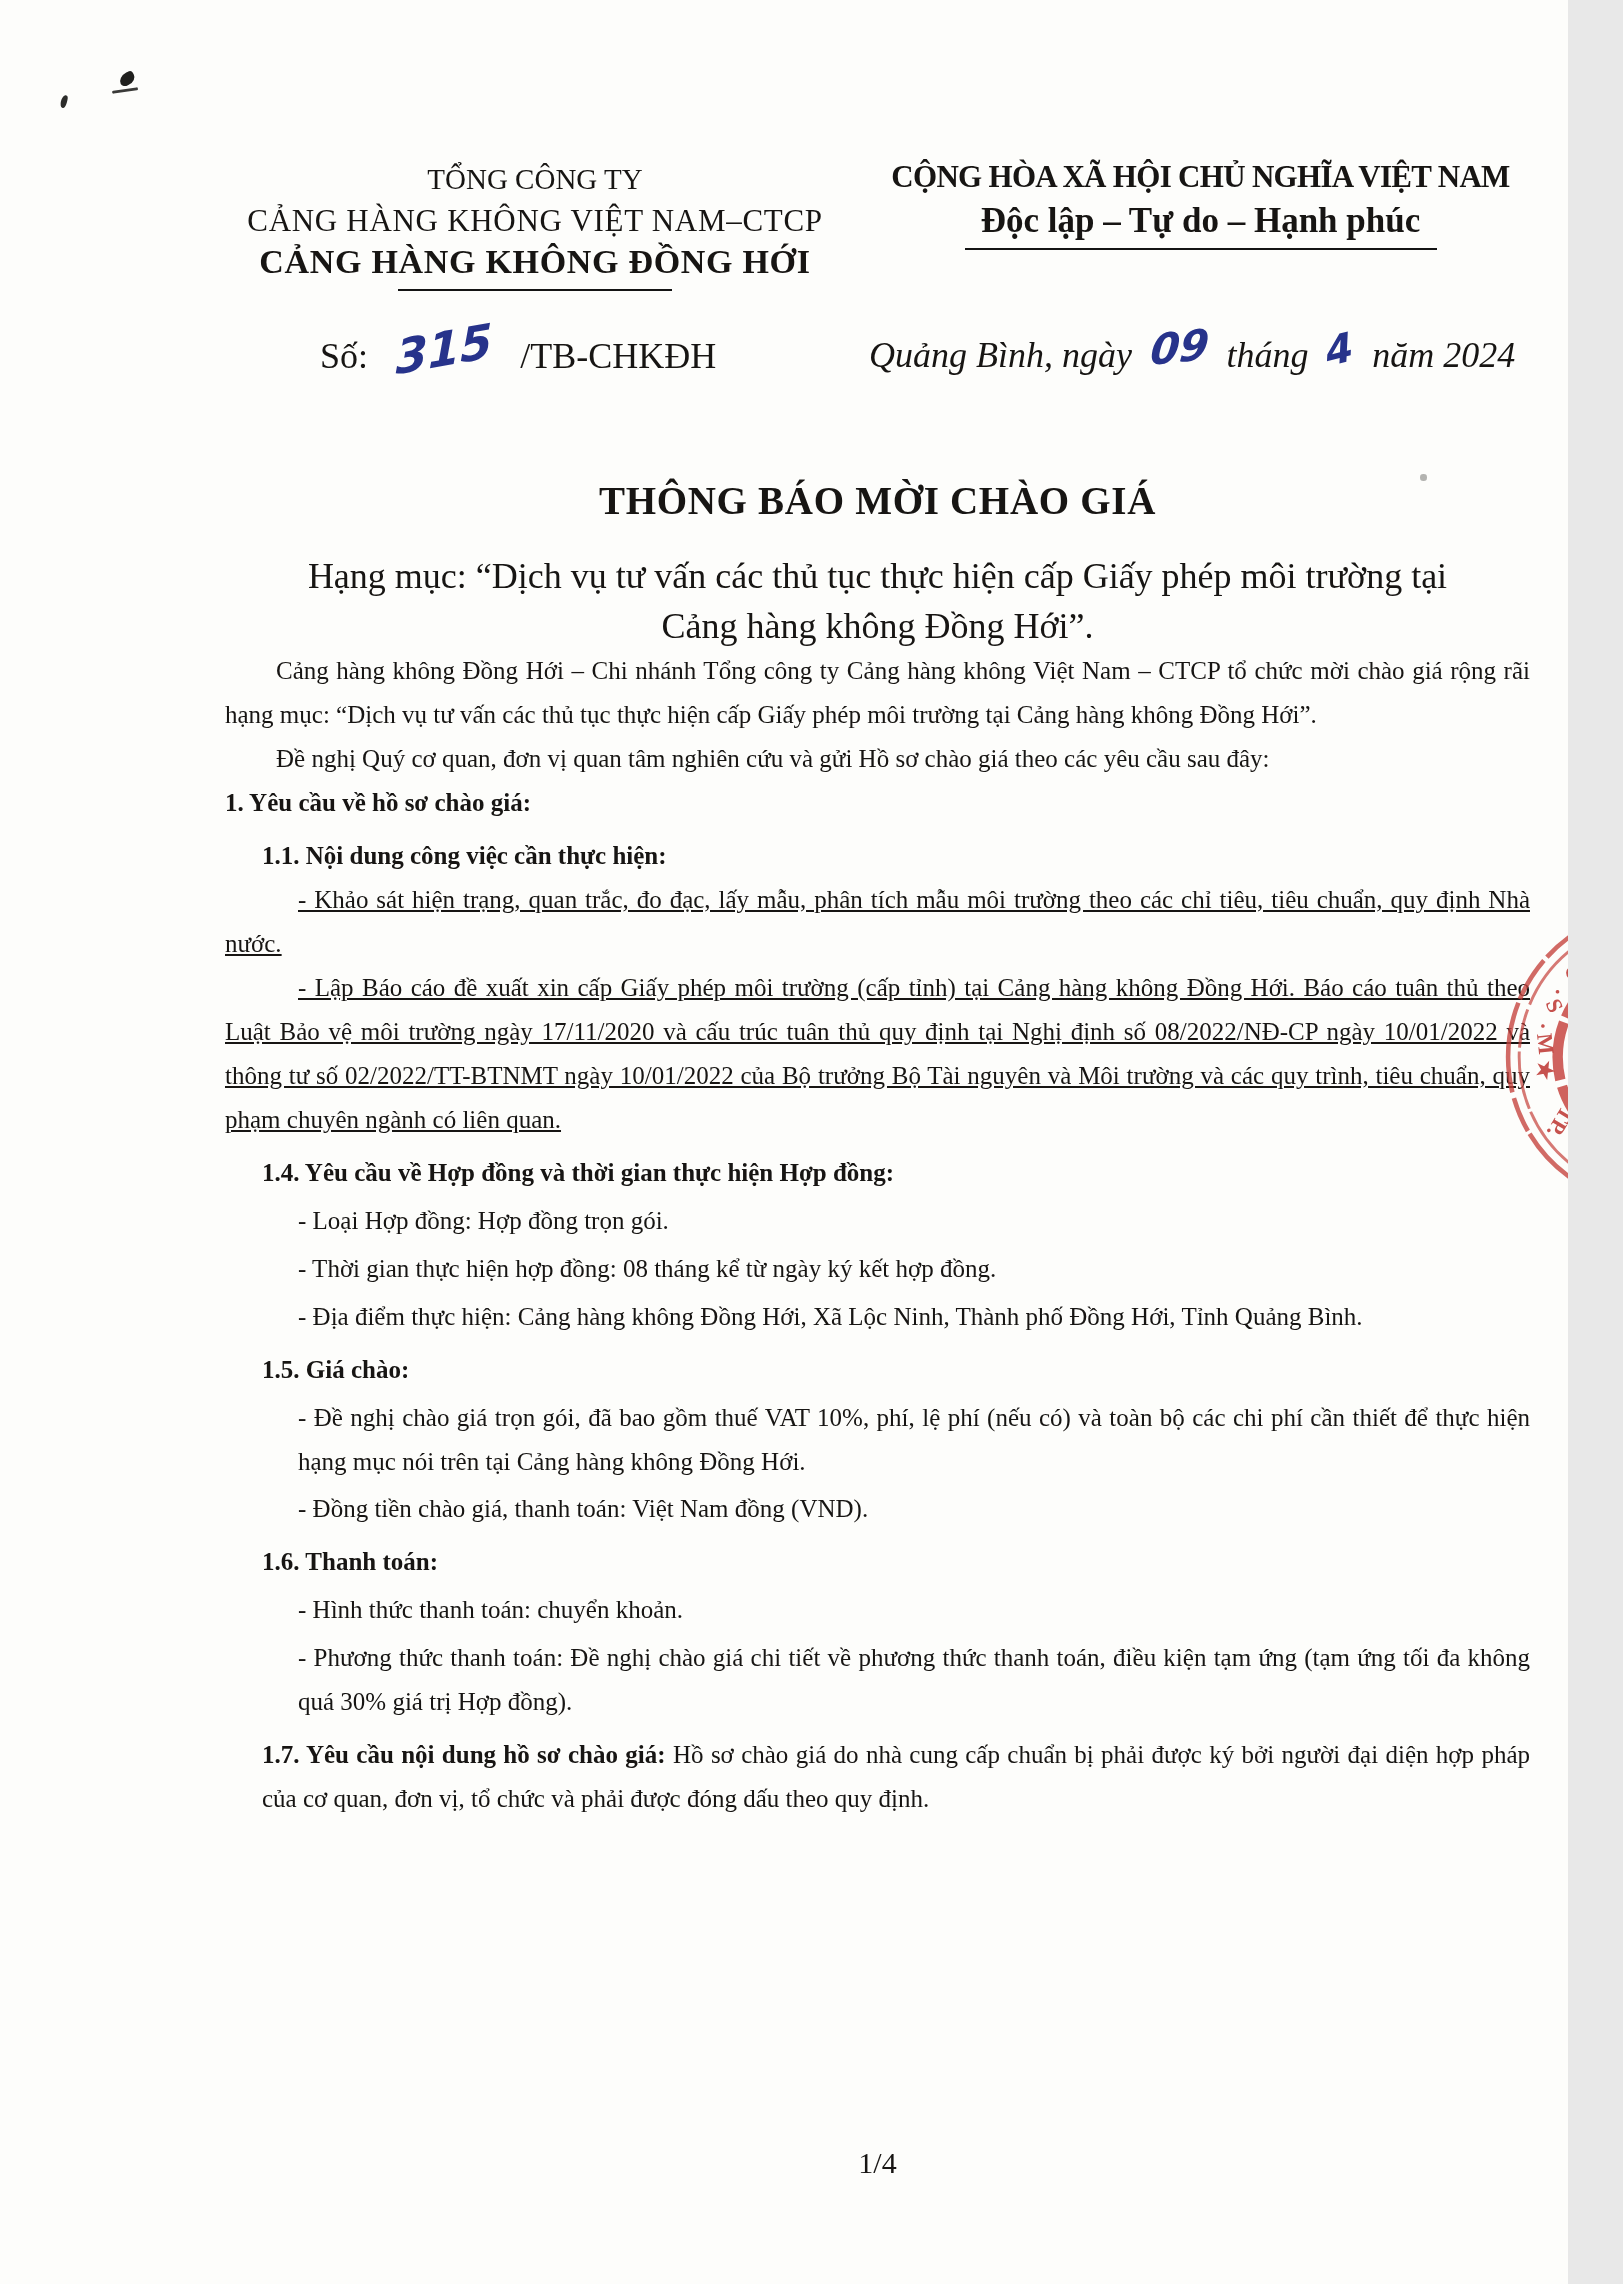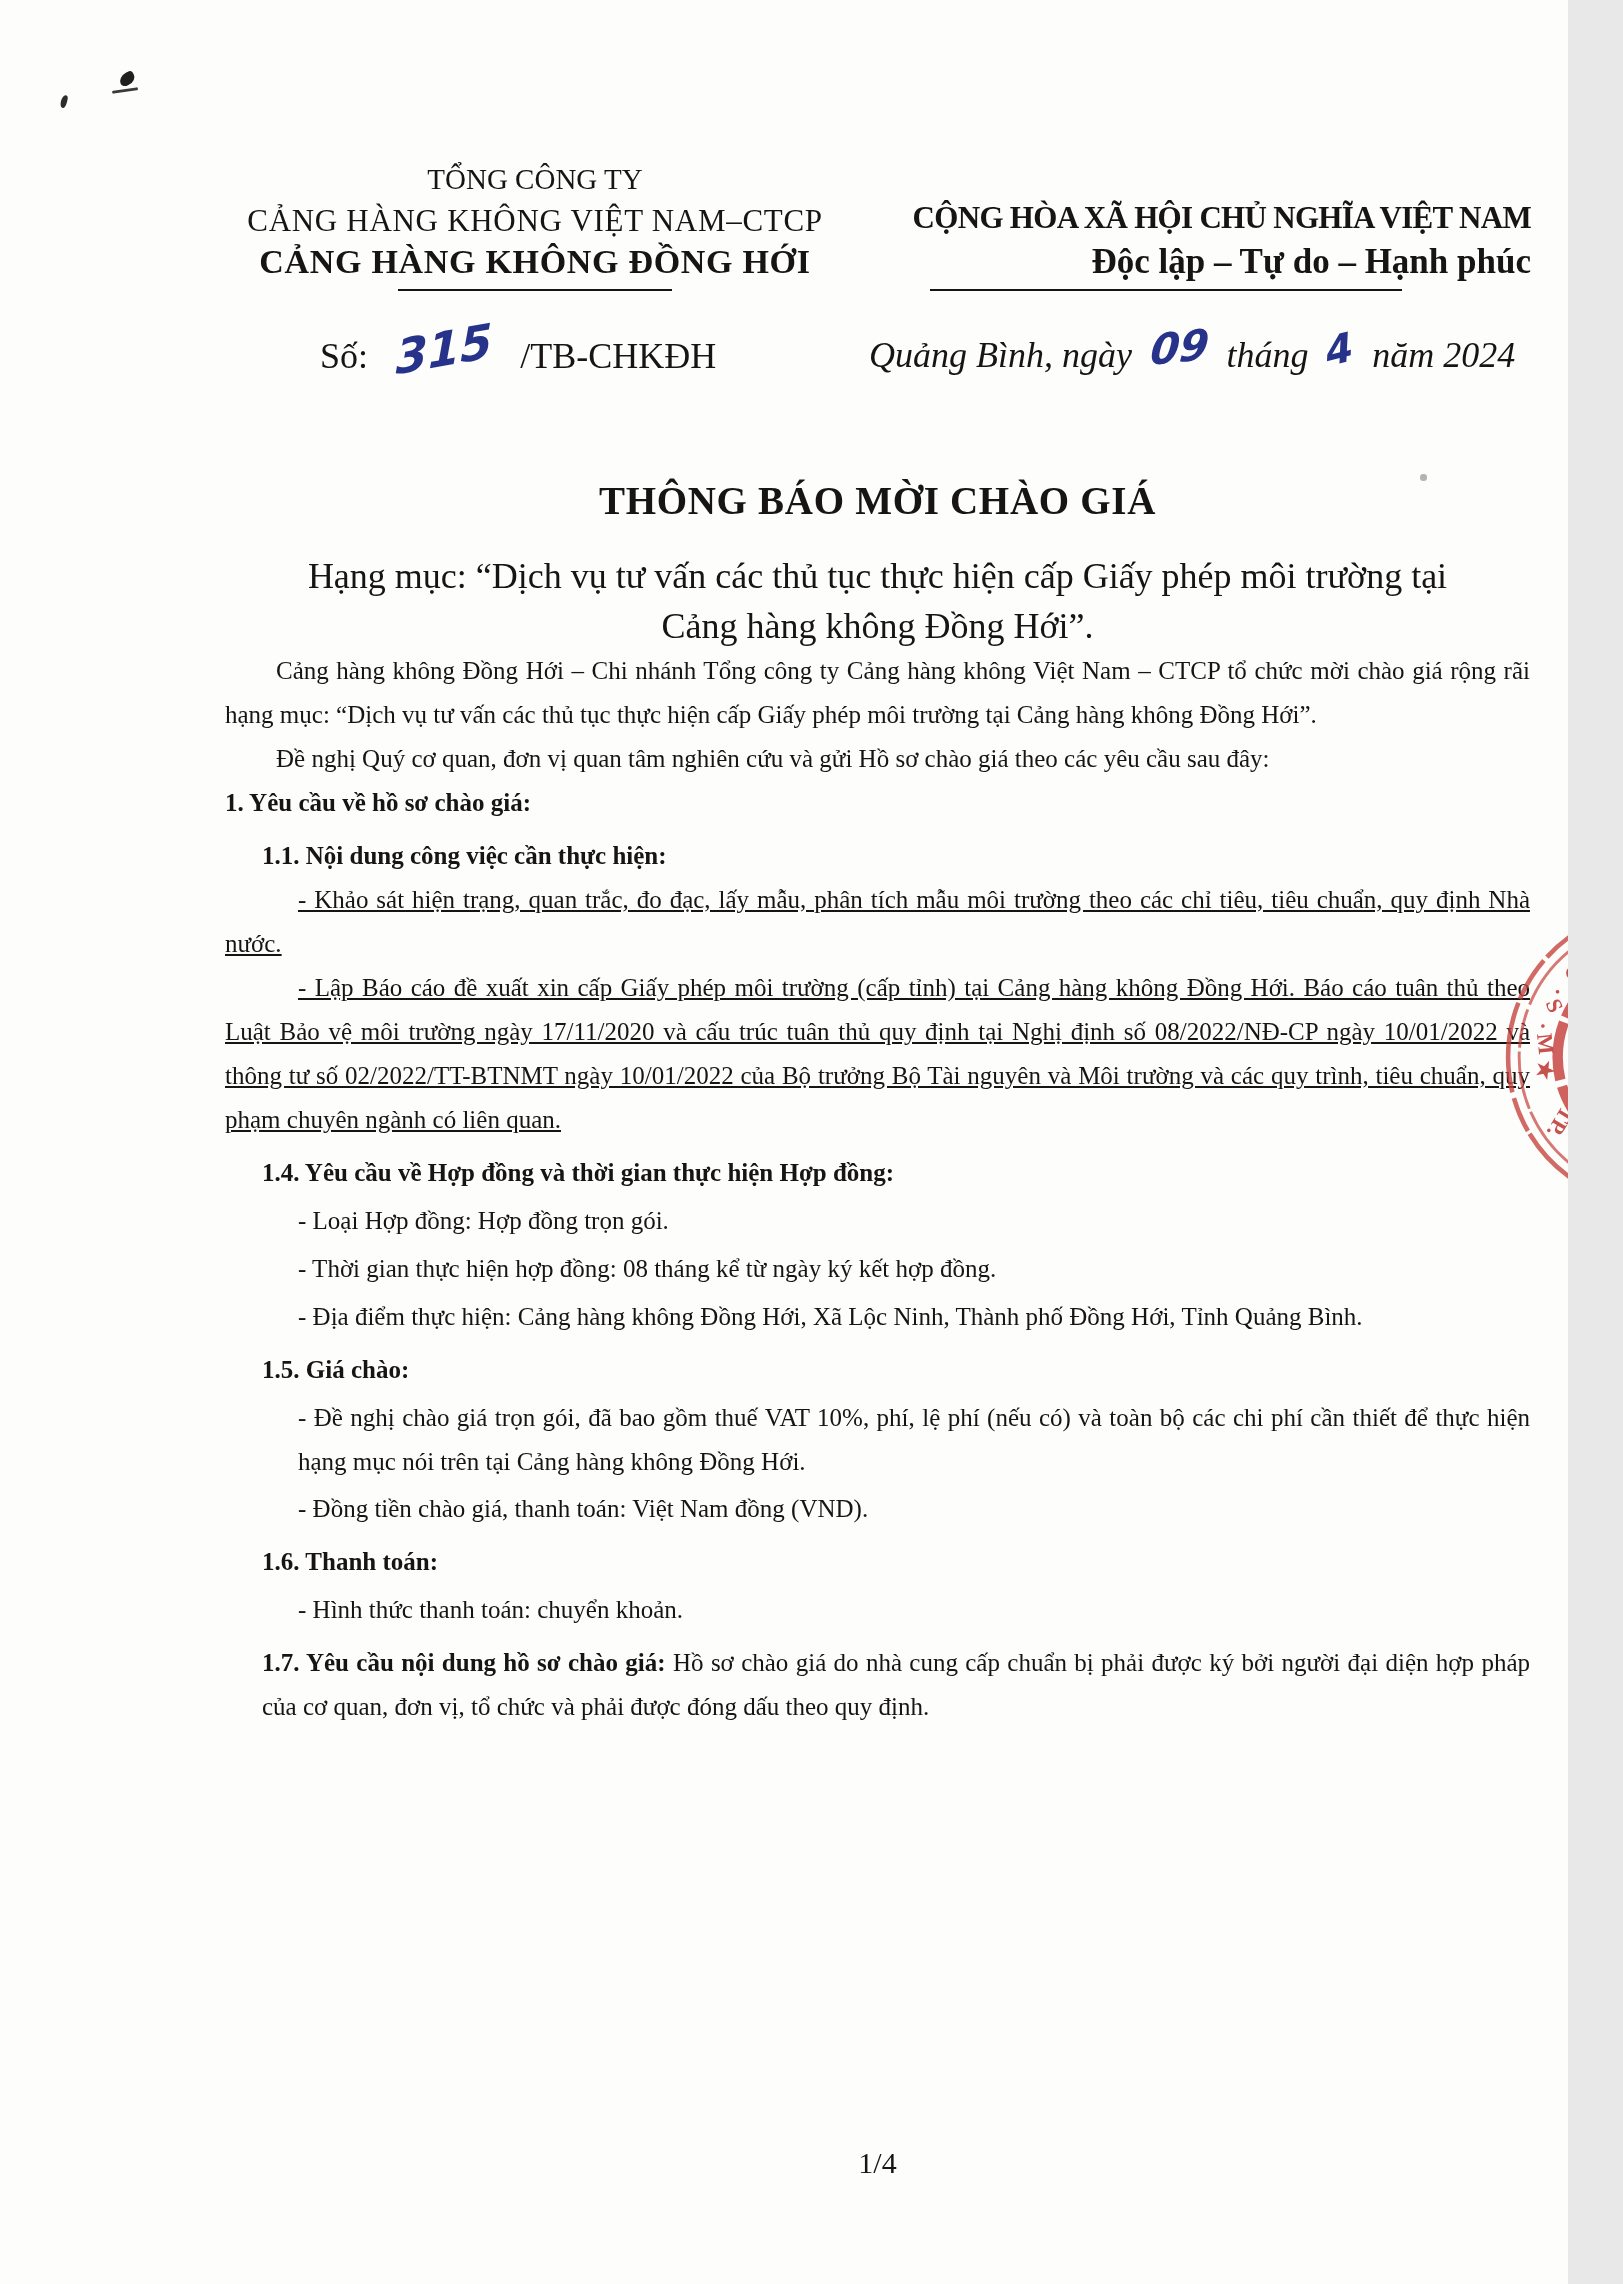--- a/index.html
+++ b/index.html
@@ -11,21 +11,21 @@
     font-family:"Liberation Serif", serif;
     color:#171513;
   }
   .abs{position:absolute;}
   
   .hdr-left{left:150px;top:159px;width:770px;text-align:center;line-height:41px;}
   .hdr-left .l1{font-size:29px;letter-spacing:0px;}
   .hdr-left .l2{font-size:31px;letter-spacing:0.7px;}
   .hdr-left .l3{font-size:34px;font-weight:bold;letter-spacing:0.7px;}
   .rule-left{width:274px;border-top:2.6px solid #141414;margin:6.5px auto 0 auto;height:0;}
-  .hdr-right{left:800px;top:157px;width:731px;text-align:right;margin-top:41px;}
+  .hdr-right{left:835px;top:157px;width:731px;text-align:center;}
   .hdr-right .l1{font-size:31px;font-weight:bold;line-height:40px;letter-spacing:-0.7px;}
   .hdr-right .l2{font-size:35px;font-weight:bold;line-height:48px;}
   .rule-right{width:472px;border-top:2.6px solid #141414;margin:2.6px auto 0 auto;height:0;}
   
   .so-line{left:320px;top:324px;font-size:36px;white-space:nowrap;}
   .date-line{left:869px;top:328px;font-size:36px;font-style:italic;white-space:nowrap;}
   .hand{
     display:inline-block;
     font-family:"DejaVu Sans", sans-serif;
     font-style:italic;font-weight:bold;
@@ -119,20 +119,21 @@
     <p class="para bullet-flat">- Lập Báo cáo đề xuất xin cấp Giấy phép môi trường (cấp tỉnh) tại Cảng hàng không Đồng Hới. Báo cáo tuân thủ theo Luật Bảo vệ môi trường ngày 17/11/2020 và cấu trúc tuân thủ quy định tại Nghị định số 08/2022/NĐ-CP ngày 10/01/2022 và thông tư số 02/2022/TT-BTNMT ngày 10/01/2022 của Bộ trưởng Bộ Tài nguyên và Môi trường và các quy trình, tiêu chuẩn, quy phạm chuyên ngành có liên quan.</p>
     <p class="para h-sub mt">1.4. Yêu cầu về Hợp đồng và thời gian thực hiện Hợp đồng:</p>
     <p class="para bullet-hang sp">- Loại Hợp đồng: Hợp đồng trọn gói.</p>
     <p class="para bullet-hang sp">- Thời gian thực hiện hợp đồng: 08 tháng kể từ ngày ký kết hợp đồng.</p>
     <p class="para bullet-hang sp">- Địa điểm thực hiện: Cảng hàng không Đồng Hới, Xã Lộc Ninh, Thành phố Đồng Hới, Tỉnh Quảng Bình.</p>
     <p class="para h-sub mt">1.5. Giá chào:</p>
     <p class="para bullet-hang sp">- Đề nghị chào giá trọn gói, đã bao gồm thuế VAT 10%, phí, lệ phí (nếu có) và toàn bộ các chi phí cần thiết để thực hiện hạng mục nói trên tại Cảng hàng không Đồng Hới.</p>
     <p class="para bullet-hang sp">- Đồng tiền chào giá, thanh toán: Việt Nam đồng (VND).</p>
     <p class="para h-sub mt">1.6. Thanh toán:</p>
     <p class="para bullet-hang sp">- Hình thức thanh toán: chuyển khoản.</p>
+    <p class="para bullet-hang sp">- Phương thức thanh toán: Đề nghị chào giá chi tiết về phương thức thanh toán, điều kiện tạm ứng (tạm ứng tối đa không quá 30% giá trị Hợp đồng).</p>
     <p class="para p-17 mt">
       <span class="lead-bold">1.7. Yêu cầu nội dung hồ sơ chào giá: </span><span>Hồ sơ chào giá do nhà cung cấp chuẩn bị phải được ký bởi người đại diện hợp pháp của cơ quan, đơn vị, tổ chức và phải được đóng dấu theo quy định.</span>
     </p>
   </div>
 
   <div class="abs footer">1/4</div>
 
   <div class="abs stamp-clip">
     <svg width="352" height="326" viewBox="0 0 540 500">
       <g stroke="#c4403b" fill="none">

